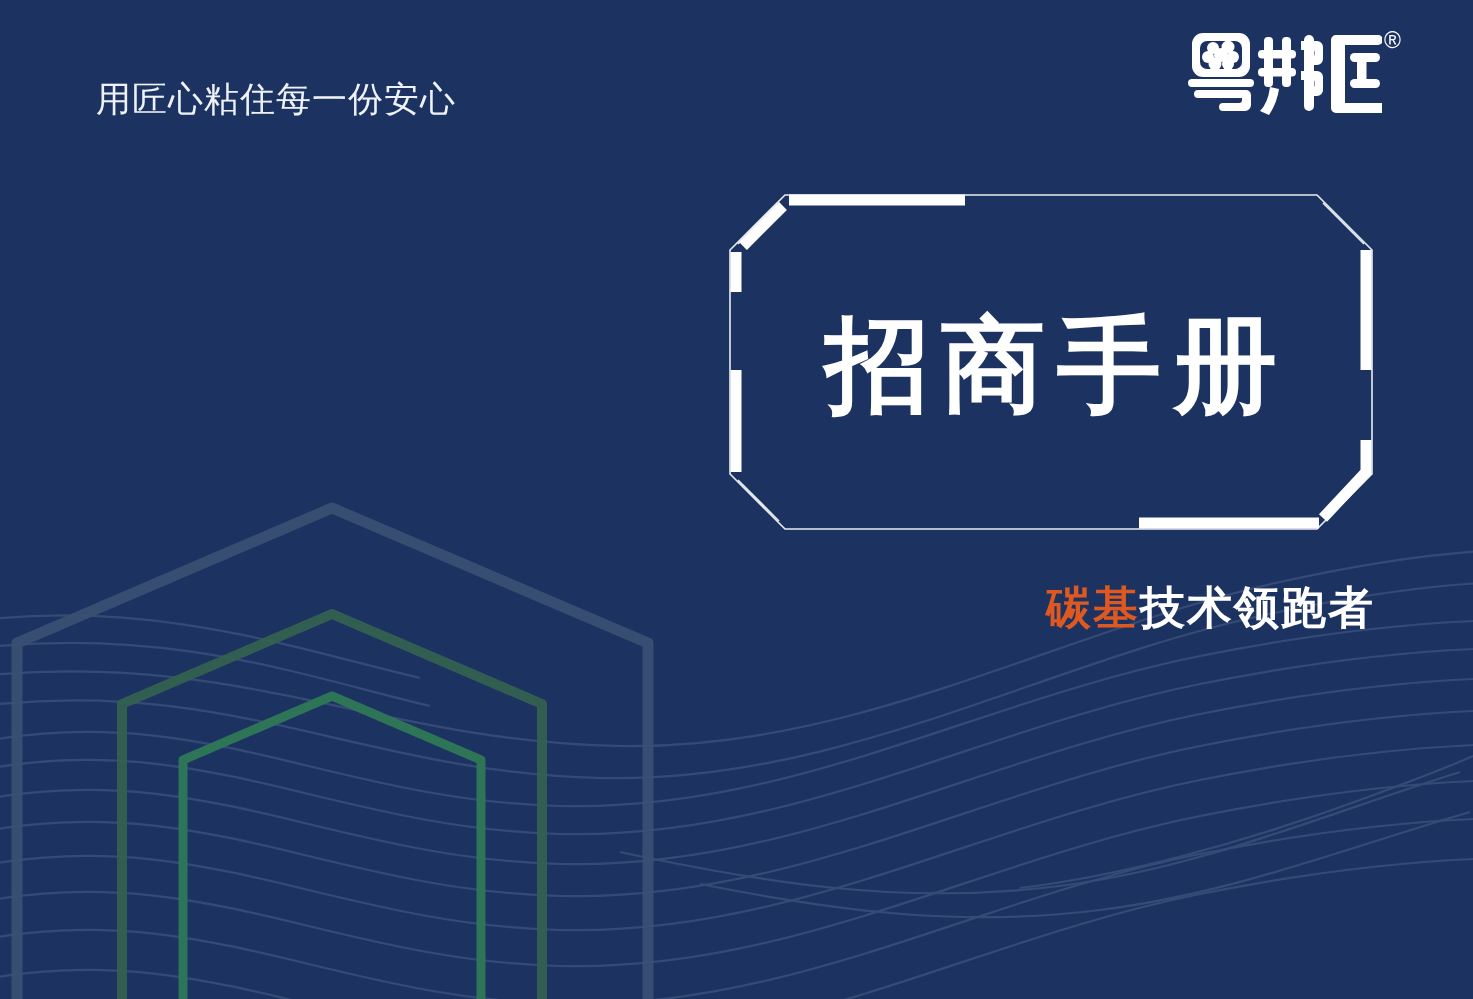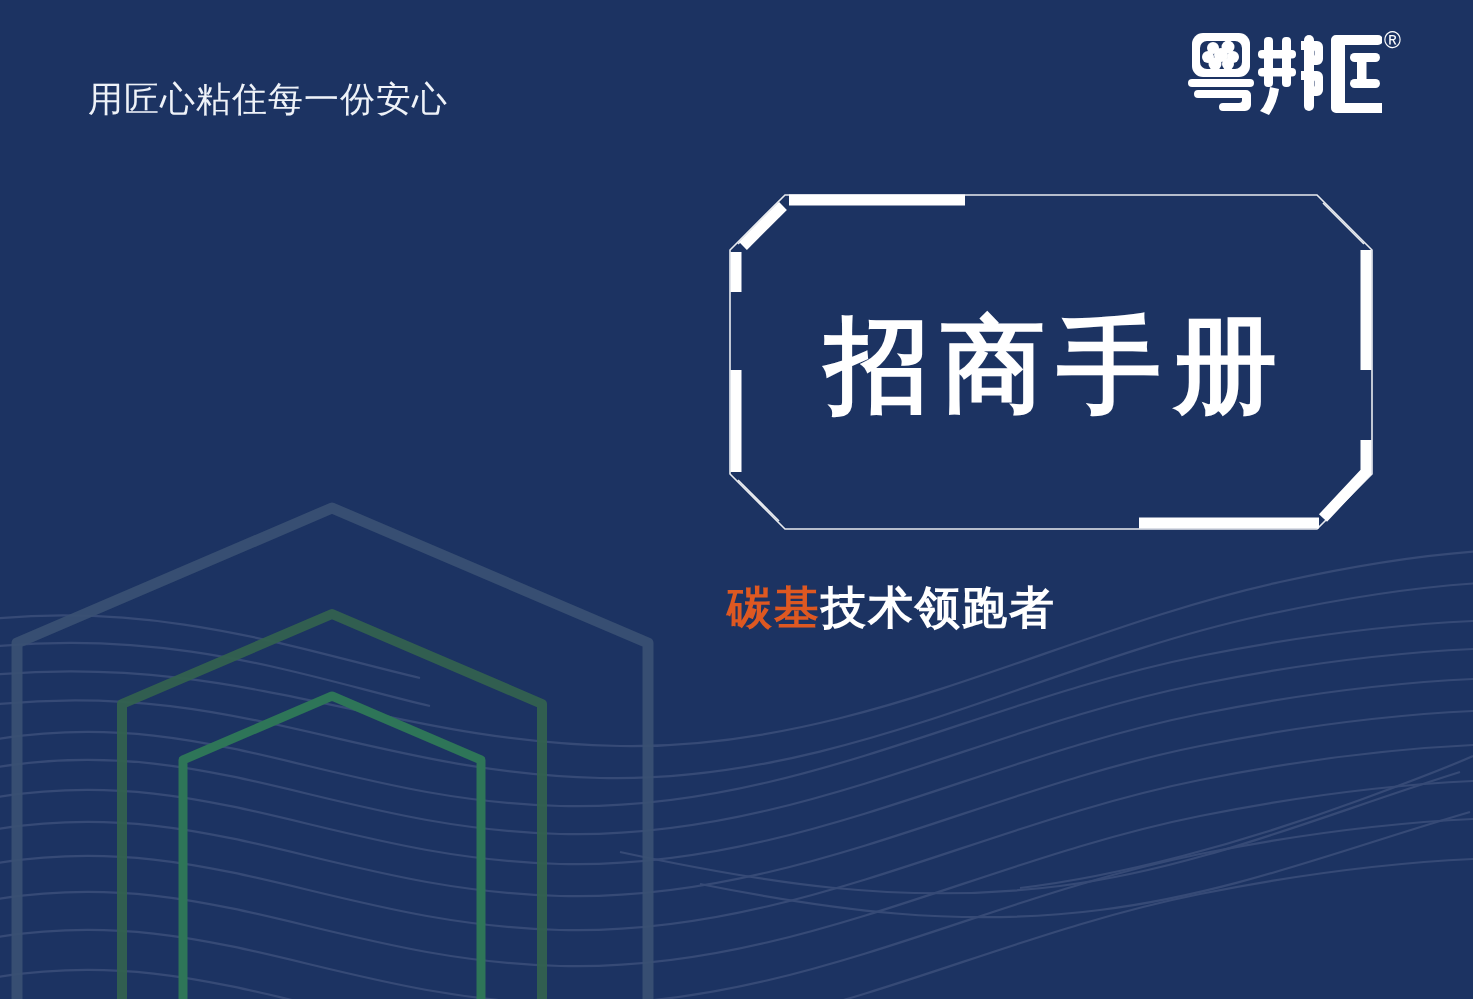--- a/index.html
+++ b/index.html
@@ -23,21 +23,21 @@
     width: 1473px;
     height: 999px;
     pointer-events: none;
   }
   #bg-waves { z-index: 1; }
   #bg-shields { z-index: 2; }
 
   
   #tagline {
     position: absolute;
-    left: 88px;
+    left: 96px;
     top: 78px;
     z-index: 10;
     font-size: 35px;
     line-height: 1.2;
     letter-spacing: 1px;
     color: #eef2f8;
     white-space: nowrap;
   }
 
   
@@ -105,21 +105,21 @@
     white-space: nowrap;
   }
 
   
   #subtitle {
     position: absolute;
     left: 727px;
     top: 578px;
     width: 648px;
     z-index: 10;
-    text-align: left;
+    text-align: right;
     font-size: 45px;
     font-weight: bold;
     letter-spacing: 2px;
     white-space: nowrap;
   }
   .sub-accent { color: #de5821; }
   .sub-plain  { color: #ffffff; }
 </style>
 </head>
 <body>

